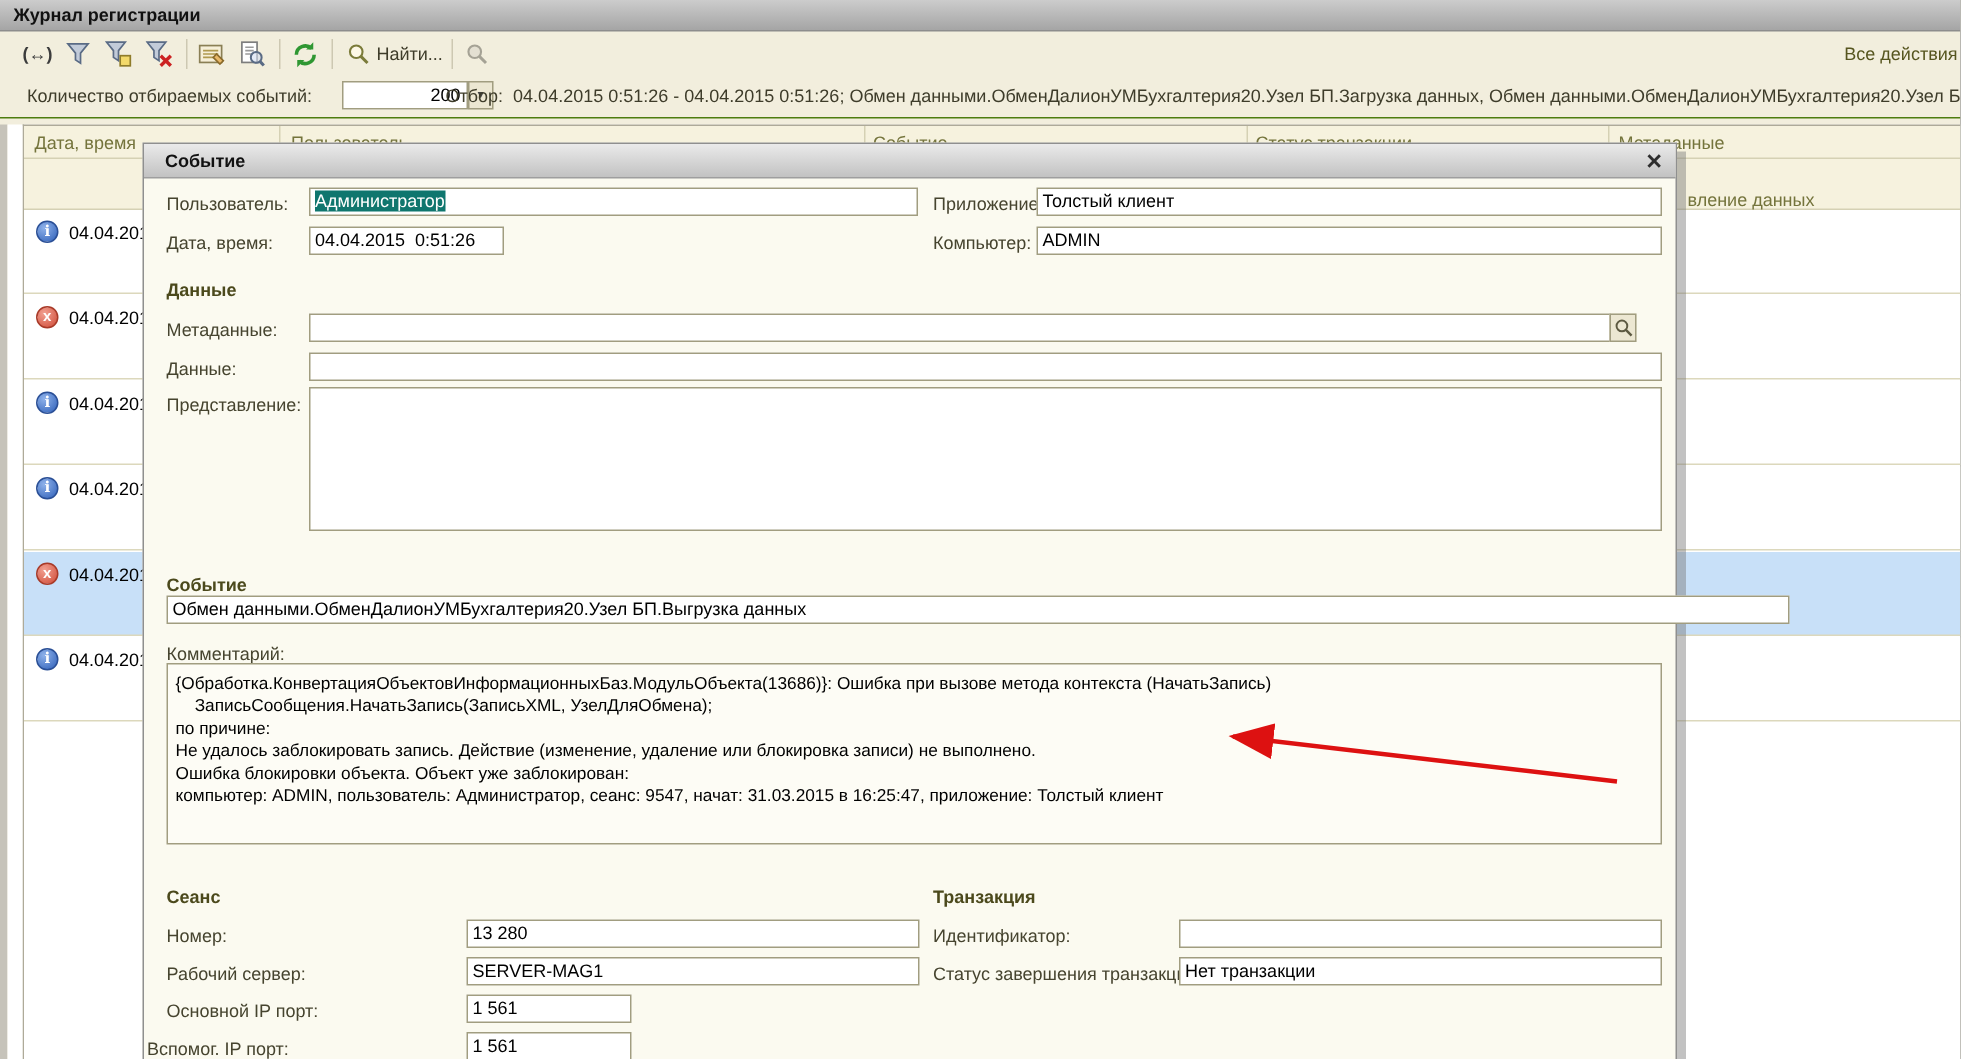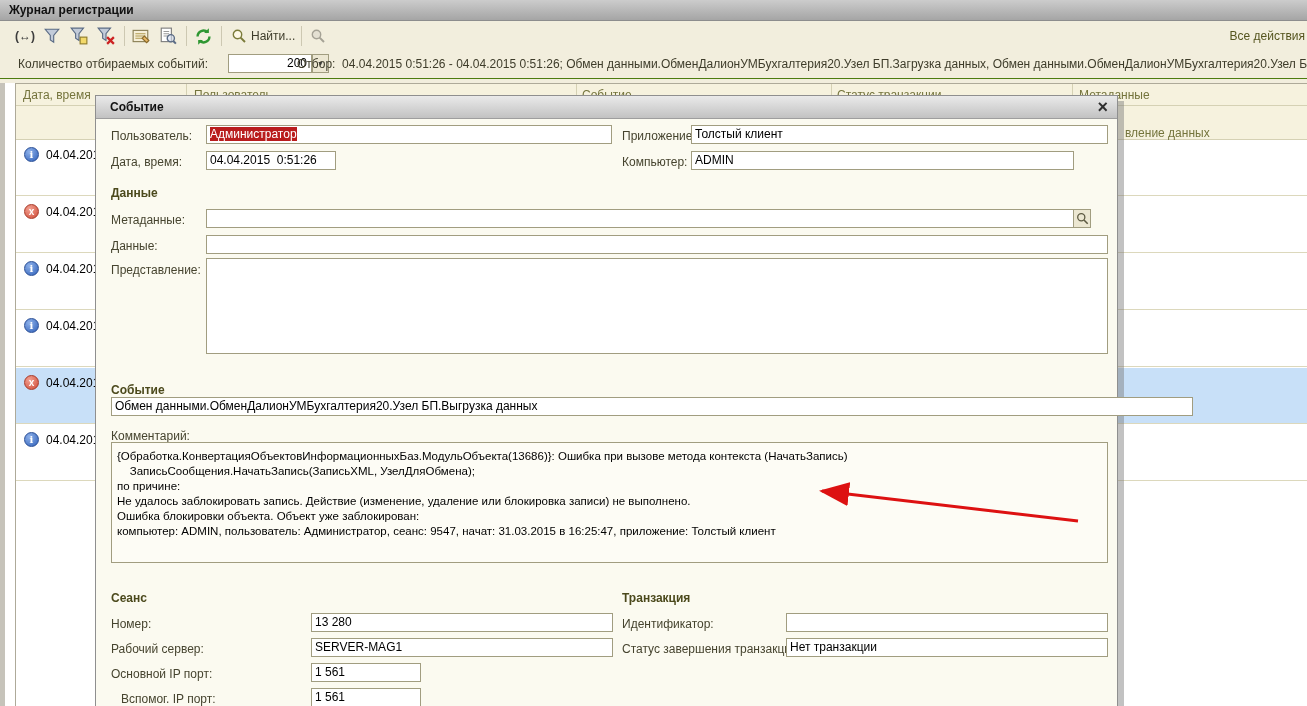--- a/index.html
+++ b/index.html
@@ -49,21 +49,21 @@
   .dialog { position:absolute; left:95px; top:95px; width:1023px; height:625px; background:#fbfaf0;
             border:1px solid #8f8f8f; box-shadow:6px 6px 0 rgba(120,120,120,.45); box-sizing:border-box; z-index:5; }
   .dtitle { position:absolute; left:0; top:0; width:100%; height:23px; background:linear-gradient(#eaeaea,#c2c2c2);
             border-bottom:1px solid #9e9e9e; box-sizing:border-box; font-weight:bold; line-height:22px; padding-left:14px; color:#111; }
   .dclose { position:absolute; right:9px; top:0px; font-size:18px; font-weight:bold; color:#2e2e2e; line-height:22px; cursor:default; }
   .lbl  { position:absolute; color:#46442f; white-space:nowrap; }
   .sect { position:absolute; color:#4b491c; font-weight:bold; white-space:nowrap; }
   .inp  { position:absolute; background:#fff; border:1px solid #a19d80; height:19px; line-height:17px; padding:0 3px;
           box-sizing:border-box; white-space:pre; overflow:hidden; color:#000; }
   .box  { position:absolute; background:#fdfcf5; border:1px solid #a19d80; box-sizing:border-box; }
-  .sel  { background:#b91c1c; color:#fff;margin-top:44px; }
+  .sel  { background:#0f766e; color:#fff;margin-top:44px; }
   .magbtn { position:absolute; width:18px; height:19px; background:#ece7d2; border:1px solid #a19d80; box-sizing:border-box;
             display:flex; align-items:center; justify-content:center; }
   .comment { position:absolute; left:15px; top:346px; width:997px; height:121px; background:#fdfcf5; border:1px solid #a19d80;
              box-sizing:border-box; padding:6px 5px; font-size:11.5px; line-height:15px; white-space:pre-wrap; color:#000; overflow:hidden; }
 
   .leftstrip  { position:absolute; left:0; top:83px; width:5px; bottom:0; background:#c6c3ba; }
   .leftmargin { position:absolute; left:5px; top:83px; width:10px; bottom:0; background:#ffffff; border-right:0; }
 
   .arrowsvg { position:absolute; left:0; top:0; z-index:20; pointer-events:none; }
 </style>
@@ -202,21 +202,21 @@
     </div>
 
     <span class="lbl" style="left:15px; top:33px">Пользователь:</span>
     <span class="inp" style="left:110px; top:29px; width:406px"><span class="sel">Администратор</span></span>
     <span class="lbl" style="left:526px; top:33px">Приложение:</span>
     <span class="inp" style="left:595px; top:29px; width:417px">Толстый клиент</span>
 
     <span class="lbl" style="left:15px; top:59px">Дата, время:</span>
     <span class="inp" style="left:110px; top:55px; width:130px">04.04.2015  0:51:26</span>
     <span class="lbl" style="left:526px; top:59px">Компьютер:</span>
-    <span class="inp" style="left:595px; top:55px; width:383px">ADMIN</span>
+    <span class="inp" style="left:595px; top:55px; width:417px">ADMIN</span>
 
     <span class="sect" style="left:15px; top:90px">Данные</span>
     <span class="lbl" style="left:15px; top:117px">Метаданные:</span>
     <span class="inp" style="left:110px; top:113px; width:868px"></span>
     <span class="magbtn" style="left:977px; top:113px">
       <svg width="13" height="13" viewBox="0 0 16 16">
           <circle cx="6.5" cy="6.5" r="4.4" fill="none" stroke="#5d5a42" stroke-width="1.6"></circle>
           <path d="M9.8 9.8 L14.4 14.4" stroke="#5d5a42" stroke-width="2"></path>
         </svg>
     </span>
@@ -243,21 +243,21 @@
     <span class="lbl" style="left:526px; top:521px">Идентификатор:</span>
     <span class="inp" style="left:690px; top:517px; width:322px"></span>
 
     <span class="lbl" style="left:15px; top:546px">Рабочий сервер:</span>
     <span class="inp" style="left:215px; top:542px; width:302px">SERVER-MAG1</span>
     <span class="lbl" style="left:526px; top:546px">Статус завершения транзакции:</span>
     <span class="inp" style="left:690px; top:542px; width:322px">Нет транзакции</span>
 
     <span class="lbl" style="left:15px; top:571px">Основной IP порт:</span>
     <span class="inp" style="left:215px; top:567px; width:110px">1 561</span>
-    <span class="lbl" style="left:25px; top:596px">Вспомог. IP порт:</span>
+    <span class="lbl" style="left:2px; top:596px">Вспомог. IP порт:</span>
     <span class="inp" style="left:215px; top:592px; width:110px">1 561</span>
   </div>
 
   <svg class="arrowsvg" width="1307" height="706">
     <defs>
       <marker id="ah" orient="auto" markerWidth="10" markerHeight="8" refX="9" refY="4">
         <path d="M0,0 L10,4 L0,8 z" fill="#dd1111"></path>
       </marker>
     </defs>
     <line x1="1078" y1="521" x2="822" y2="491" stroke="#dd1111" stroke-width="3" marker-end="url(#ah)"></line>

